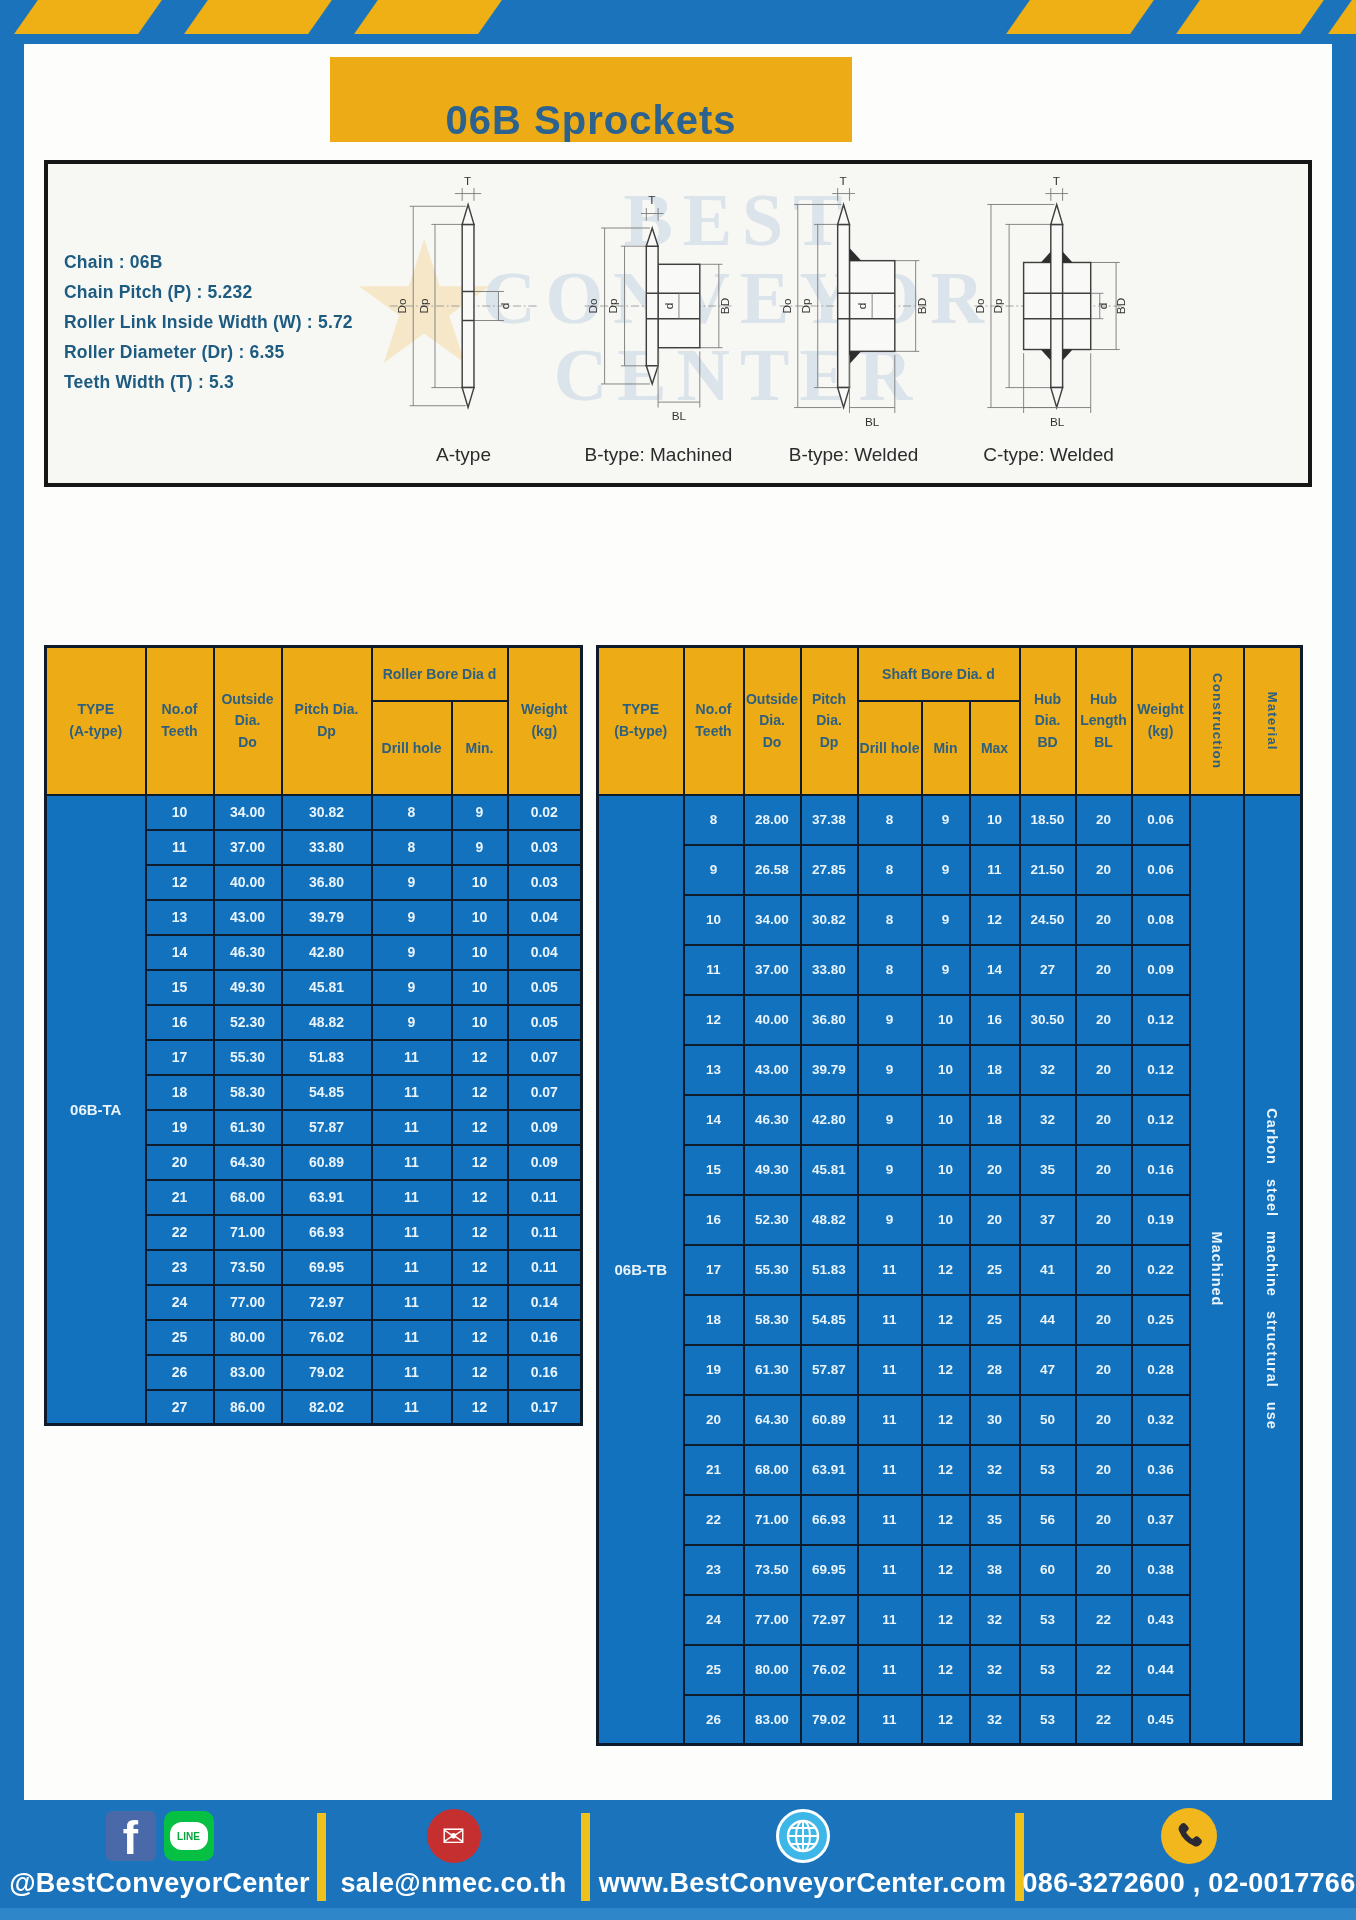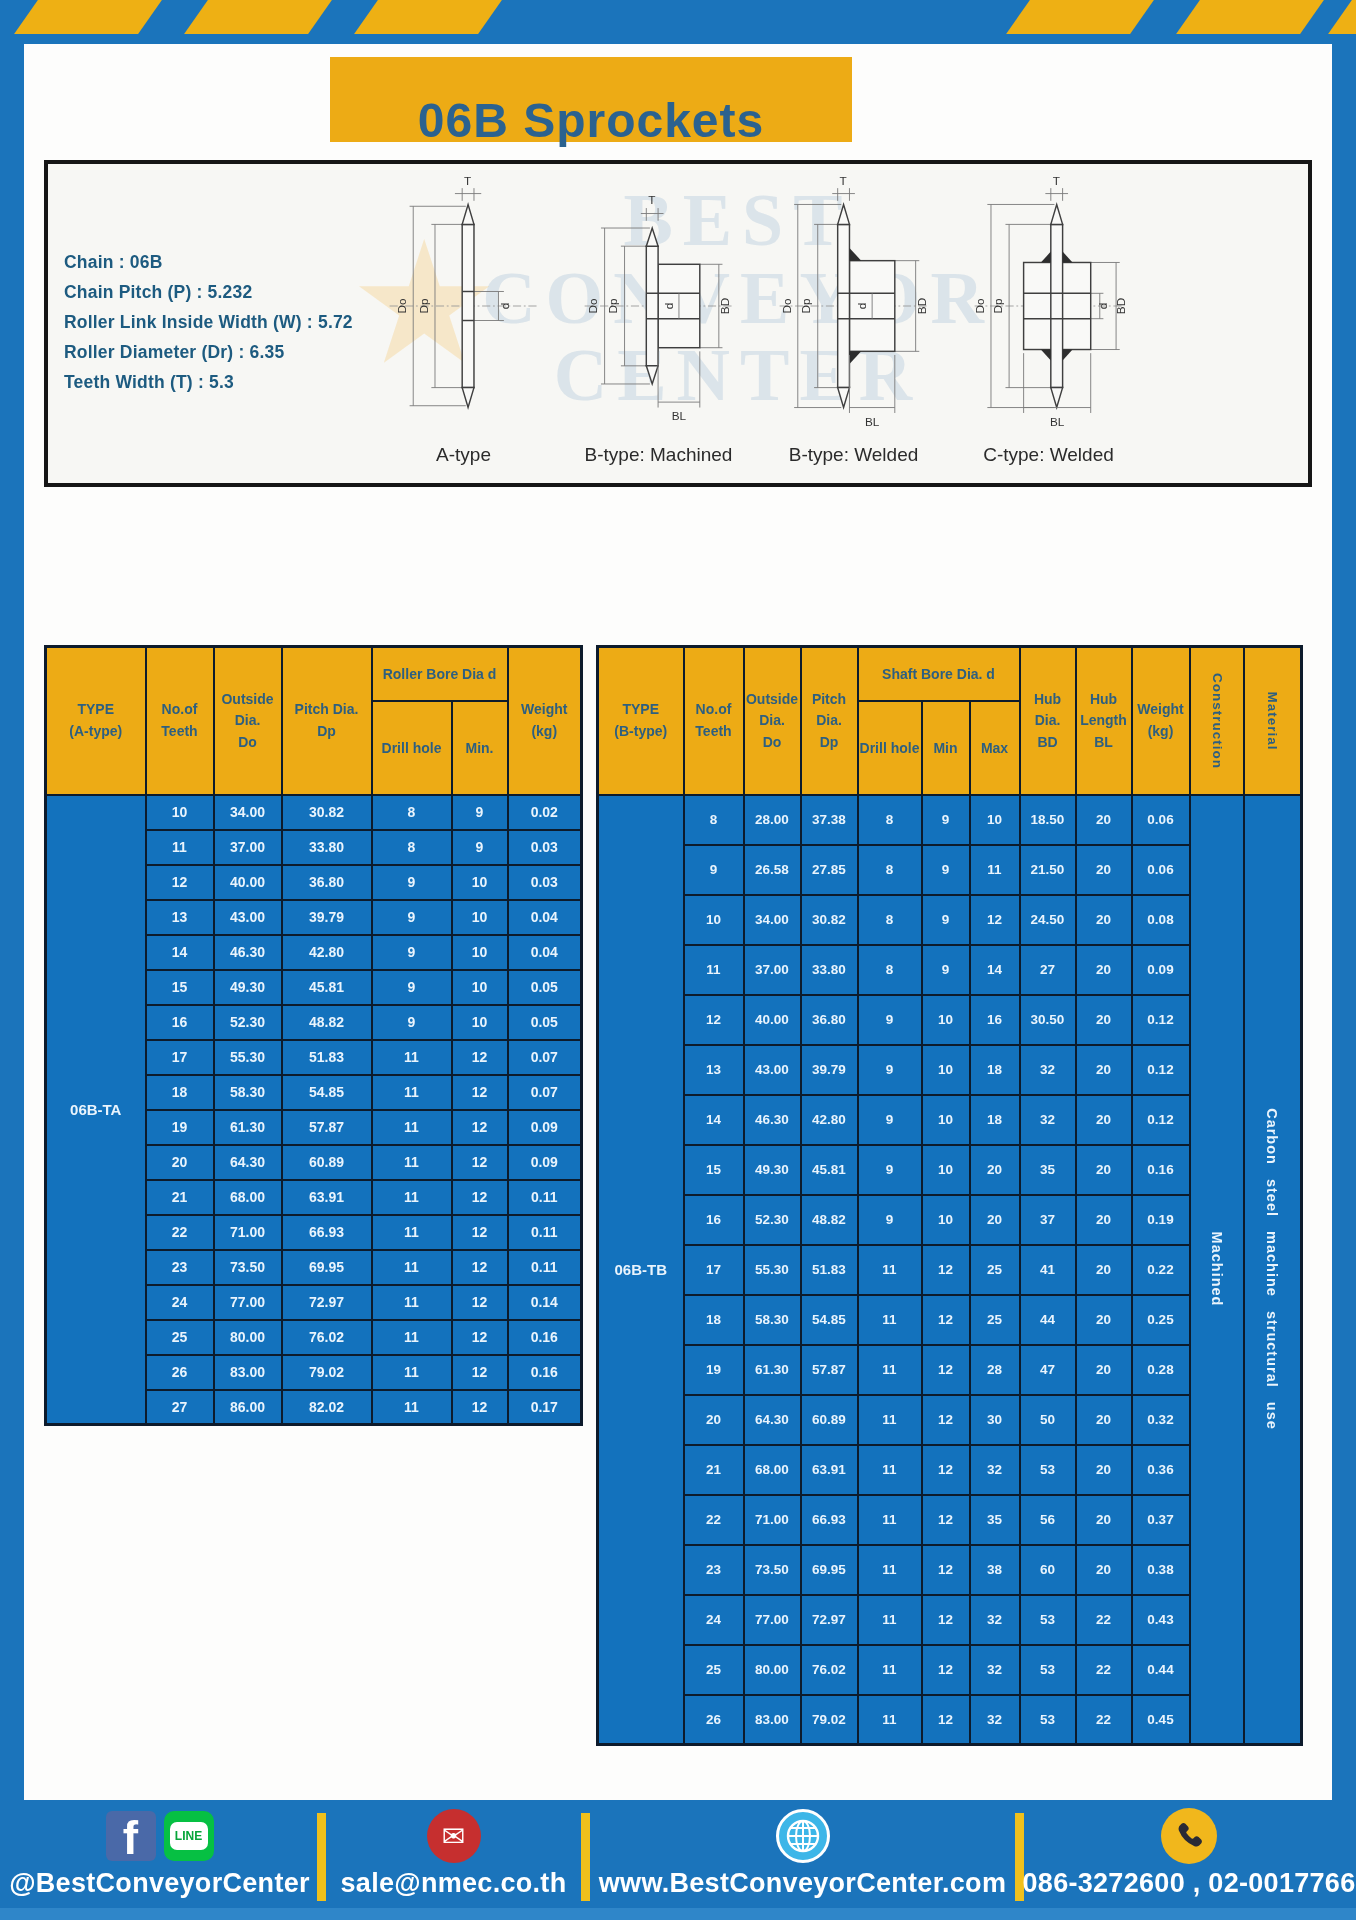--- a/index.html
+++ b/index.html
@@ -13,21 +13,21 @@
   }
   *{margin:0;padding:0;box-sizing:border-box;}
   body{font-family:"Liberation Sans",sans-serif;background:#888;}
   .page{position:relative;width:1356px;height:1920px;background:var(--frame-blue);overflow:hidden;margin:0 auto;}
   
   .top-band{position:absolute;left:0;top:0;width:1356px;height:44px;background:var(--frame-blue);overflow:hidden;z-index:3;}
   .stripe{position:absolute;top:0;height:34px;width:124px;background:var(--stripe-yellow);transform:skewX(-35deg);}
   
   .sheet{position:absolute;left:24px;top:44px;width:1308px;height:1756px;background:#fdfdfc;z-index:1;}
   .title-box{position:absolute;left:306px;top:13px;width:522px;height:85px;background:var(--header-yellow);display:flex;align-items:center;justify-content:center;}
-  .title-box h1{font-size:48px;font-weight:bold;color:var(--title-text);letter-spacing:1px;margin-top:42px;}
+  .title-box h1{font-size:40px;font-weight:bold;color:var(--title-text);letter-spacing:1px;margin-top:42px;}
   
   .diagram-panel{position:absolute;left:20px;top:116px;width:1268px;height:327px;background:#f7f7f4;border:4px solid #161616;}
   .watermark{position:absolute;left:390px;top:18px;width:600px;text-align:center;line-height:1.05;z-index:0;pointer-events:none;font-family:Liberation Serif, serif;}
   .watermark .wline{display:block;font-size:74px;font-weight:bold;letter-spacing:10px;color:rgba(141,173,206,0.26);}
   .watermark-star{position:absolute;left:300px;top:40px;font-size:170px;color:rgba(245,201,116,0.33);z-index:0;pointer-events:none;}
   .specs{position:absolute;left:16px;top:88px;z-index:2;}
   .specs .spec-line{font-size:17.5px;font-weight:bold;color:#1d5b80;margin-bottom:9px;letter-spacing:0.2px;}
   .drawings{position:absolute;left:318px;top:6px;width:780px;height:312px;display:flex;z-index:1;}
   .fig{flex:1;position:relative;display:flex;flex-direction:column;align-items:center;}
   .fig svg{width:180px;height:272px;}
@@ -61,21 +61,21 @@
   .fgroup{display:flex;flex-direction:column;align-items:center;padding-top:8px;}
   .fgroup.social{width:315px;}
   .fgroup.email{width:255px;}
   .fgroup.web{width:425px;}
   .fgroup.phone{width:330px;align-items:center;}
   .fsep{width:9px;height:88px;background:#f0c01c;align-self:center;margin-top:-6px;}
   .ficons{display:flex;gap:8px;height:56px;align-items:center;}
   .flabel{font-size:27px;font-weight:bold;color:#fff;margin-top:4px;letter-spacing:0.3px;white-space:nowrap;}
   .fb-icon{width:50px;height:50px;background:#4a69a8;border-radius:6px;color:#fff;font-size:46px;font-weight:bold;display:flex;align-items:flex-end;justify-content:center;line-height:0.95;overflow:hidden;}
   .line-icon{width:50px;height:50px;background:#06c043;border-radius:10px;display:flex;align-items:center;justify-content:center;}
-  .line-bubble{width:38px;height:28px;background:#fff;border-radius:7px;display:flex;align-items:center;justify-content:center;font-size:12px;font-weight:bold;color:#06a53a;}
+  .line-bubble{width:38px;height:28px;background:#fff;border-radius:12px;display:flex;align-items:center;justify-content:center;font-size:10px;font-weight:bold;color:#06a53a;}
   .mail-icon{width:54px;height:54px;background:#c62f2f;border-radius:50%;display:flex;align-items:center;justify-content:center;color:#fff;font-size:28px;}
   .globe-icon{width:54px;height:54px;background:#3db6e8;border:3px solid #fff;border-radius:50%;display:flex;align-items:center;justify-content:center;}
   .phone-icon{width:56px;height:56px;background:#f1b71c;border-radius:50%;display:flex;align-items:center;justify-content:center;}
   .bottom-strip{position:absolute;left:0;top:1908px;width:1356px;height:12px;background:#2f86c9;z-index:4;}
 </style>
 </head>
 <body>
 
 <div class="page">
 

